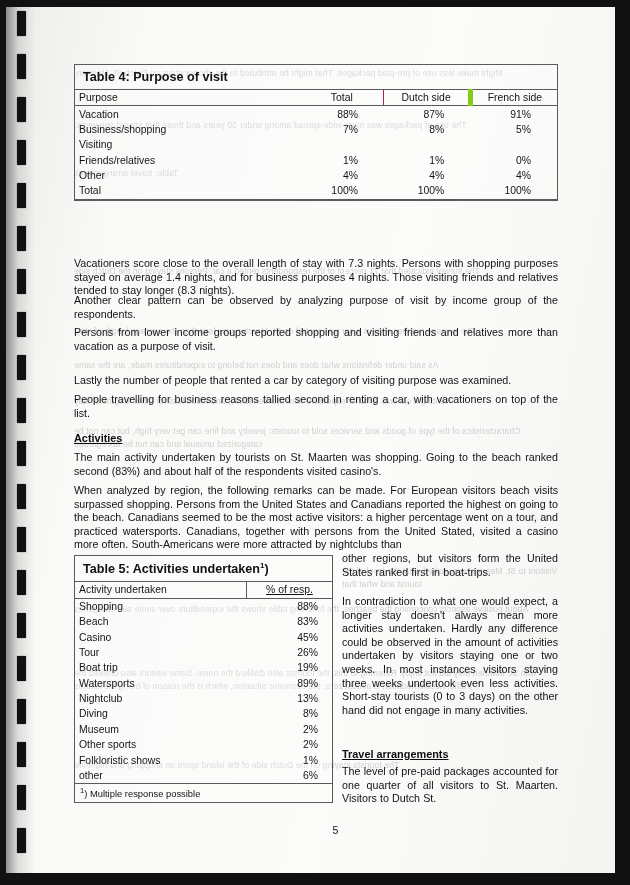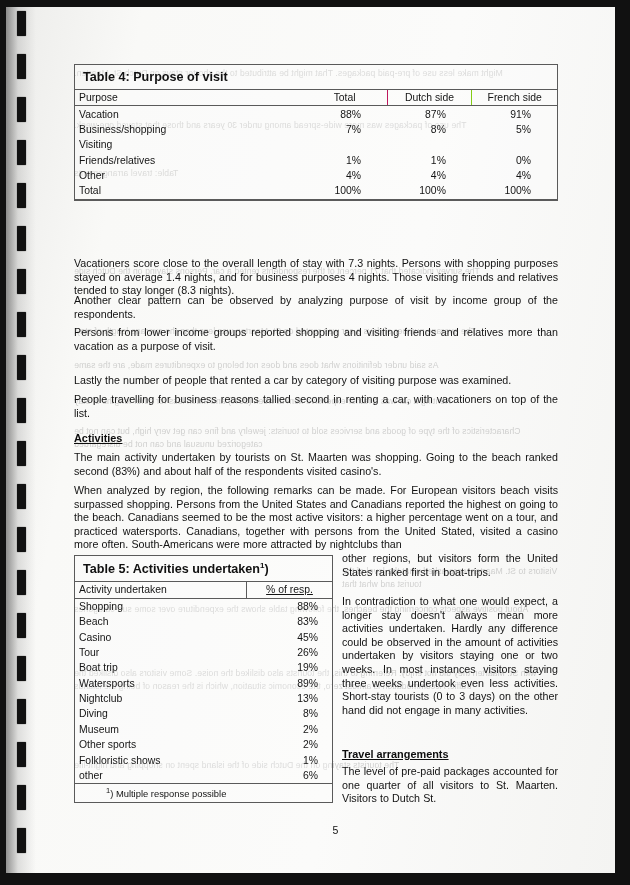--- a/index.html
+++ b/index.html
@@ -79,33 +79,33 @@
     border-top:1px solid #5a5a5a;
     border-bottom:1px solid #5a5a5a;
   }
   table.data thead th.num{text-align:center;}
   table.data td.num{text-align:right;padding-right:22px;}
   table.data tbody tr:last-child td{border-bottom:1px solid #5a5a5a;}
 
   
   #table4{left:6px;top:57px;width:484px;}
   #table4 table.data thead th.c2{border-left:1px solid #be185d;}
-  #table4 table.data thead th.c3{border-left:1px solid #84cc16;}
+  #table4 table.data thead th.c3{border-left:5px solid #84cc16;}
   #table4 td.num{padding-right:26px;}
   #table4 th.lbl{width:240px;}
   #table4 th.num{width:80px;}
 
   
   #table5{left:6px;top:548px;width:259px;}
   #table5 table.data thead th.c2{border-left:1px solid #5a5a5a;text-decoration:underline;}
   #table5 th.lbl{width:163px;}
   #table5 td.num{padding-right:14px;}
   #table5 tbody tr:last-child td{border-bottom:1px solid #5a5a5a;}
   .tbl-note{
-    font-size:9.4px;color:#141414;padding:2px 4px 3px 5px;margin-left:26px;
+    font-size:9.4px;color:#141414;padding:2px 4px 3px 5px;
   }
   .tbl-note sup{font-size:7.5px;vertical-align:super;}
 
   
   .para{
     position:absolute;
     font-size:10.7px;line-height:13.6px;
     color:#121212;
     text-align:justify;
     word-spacing:.2px;

